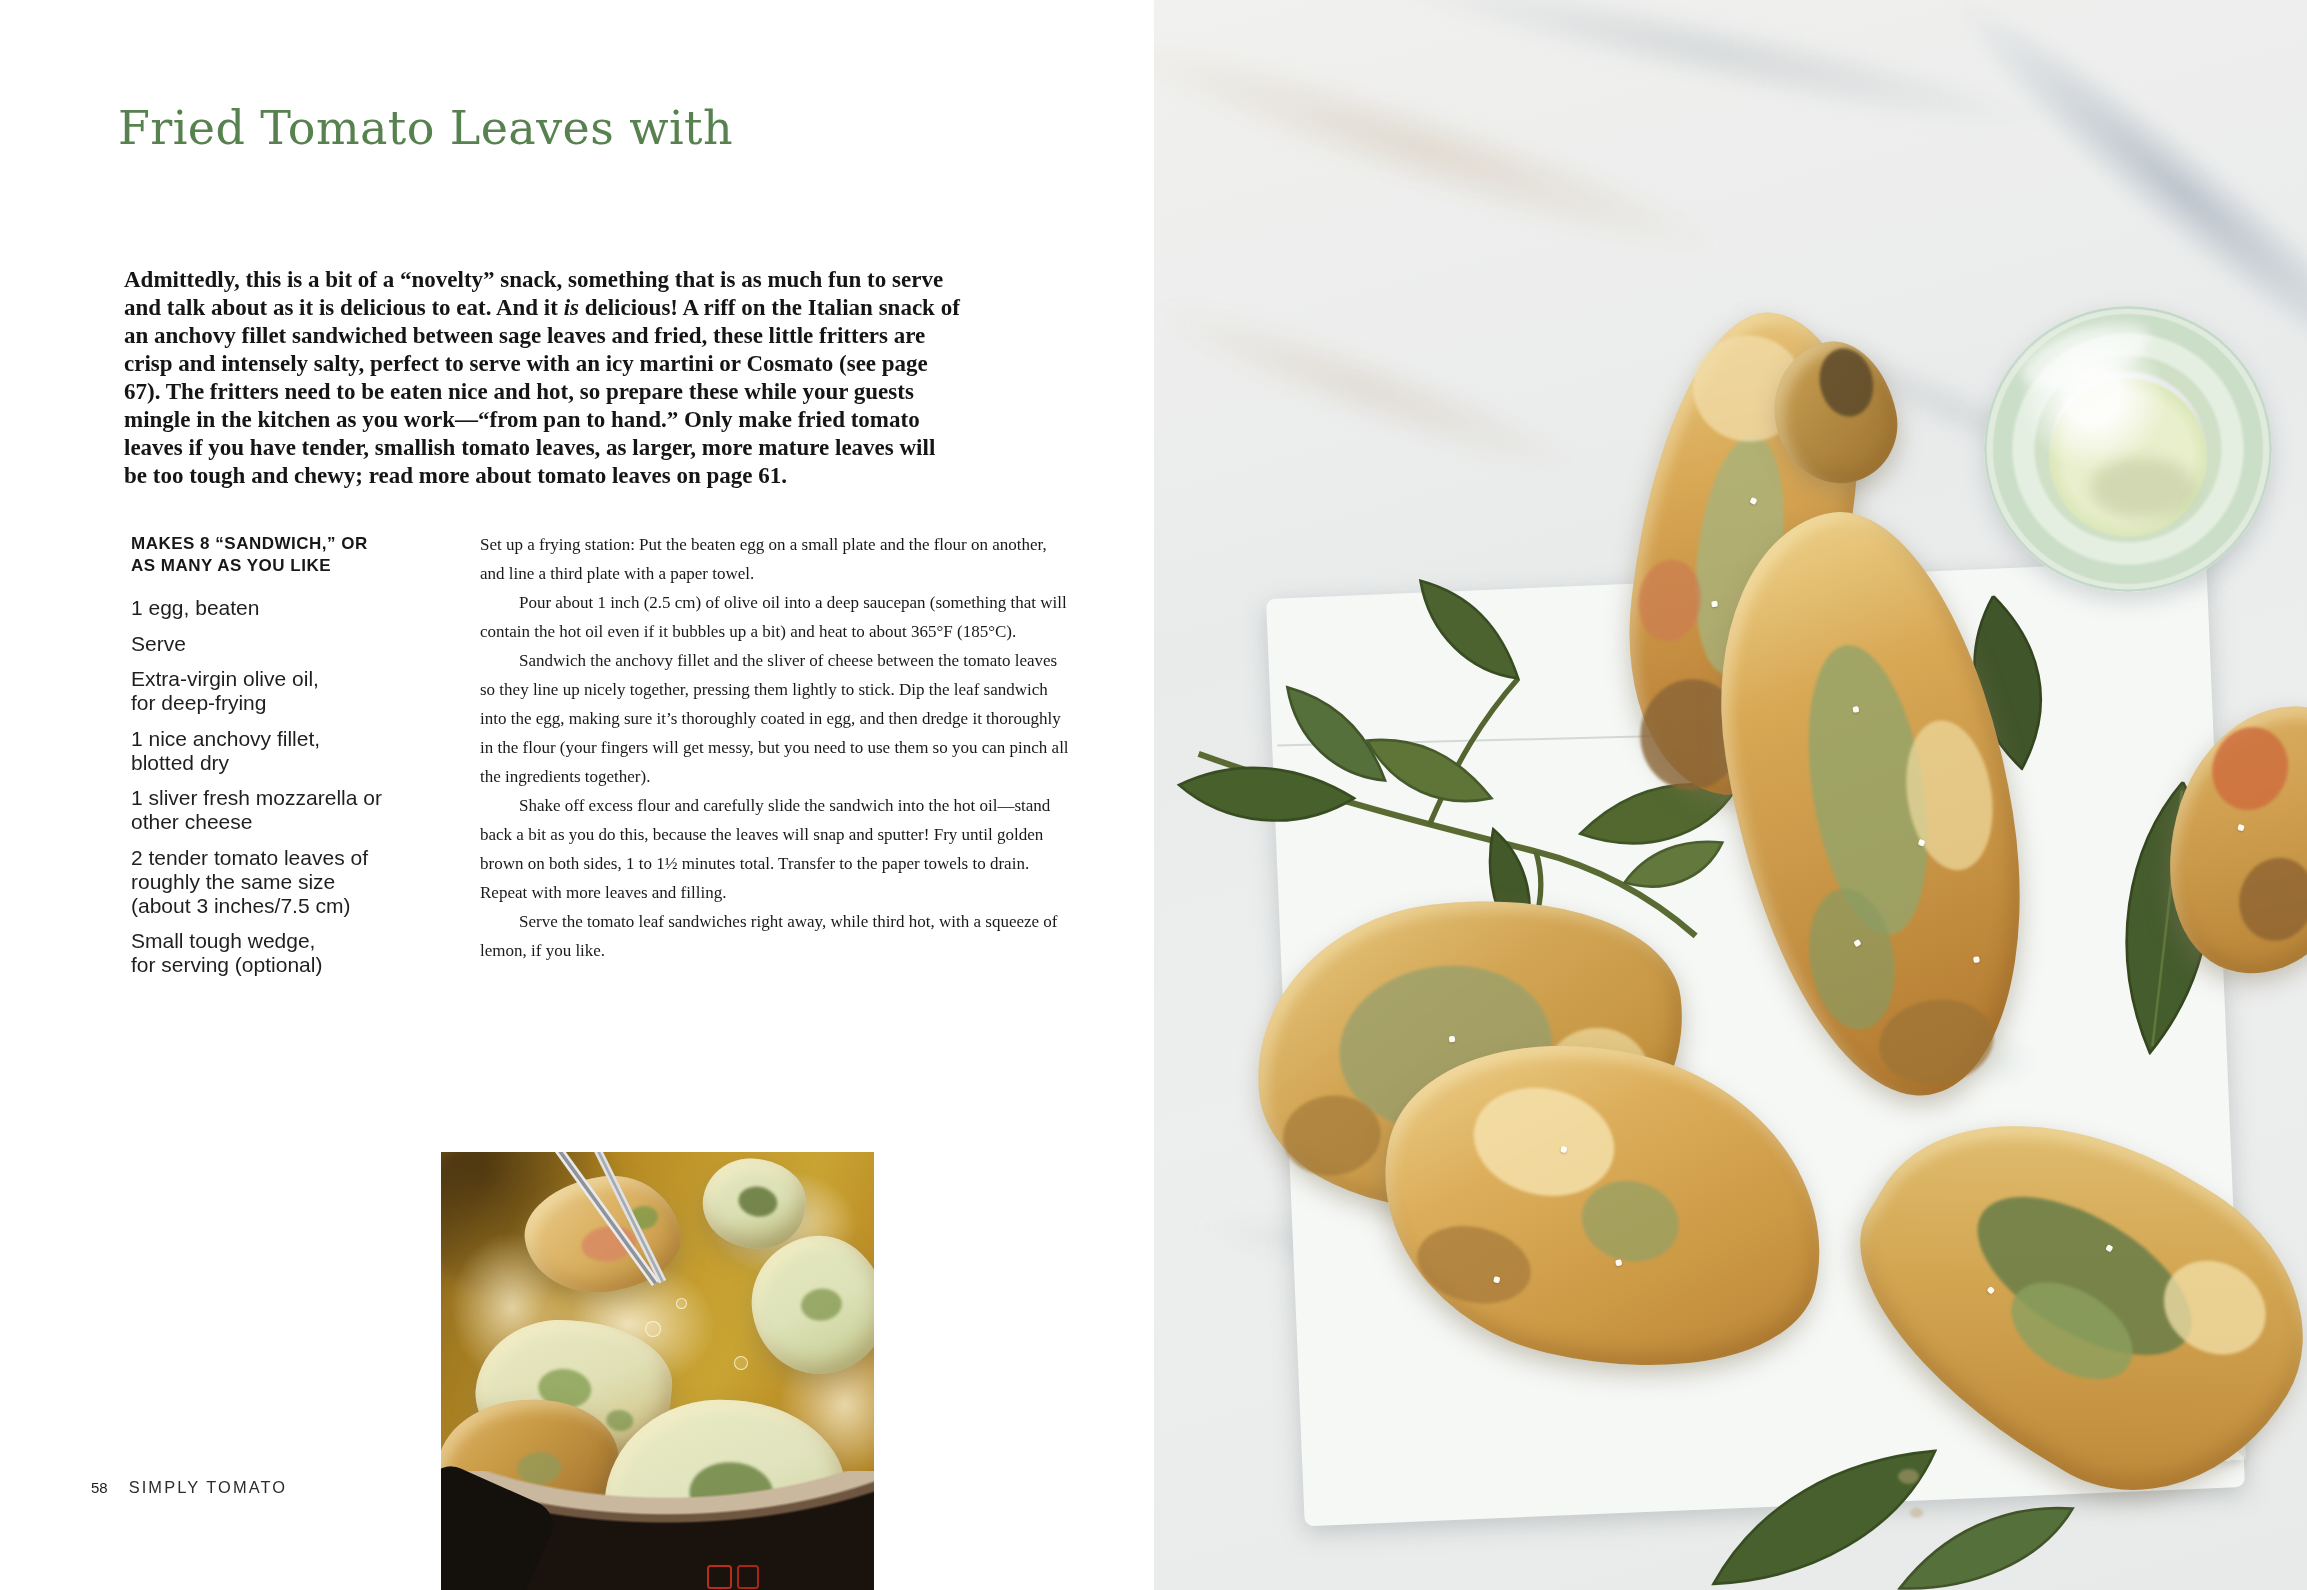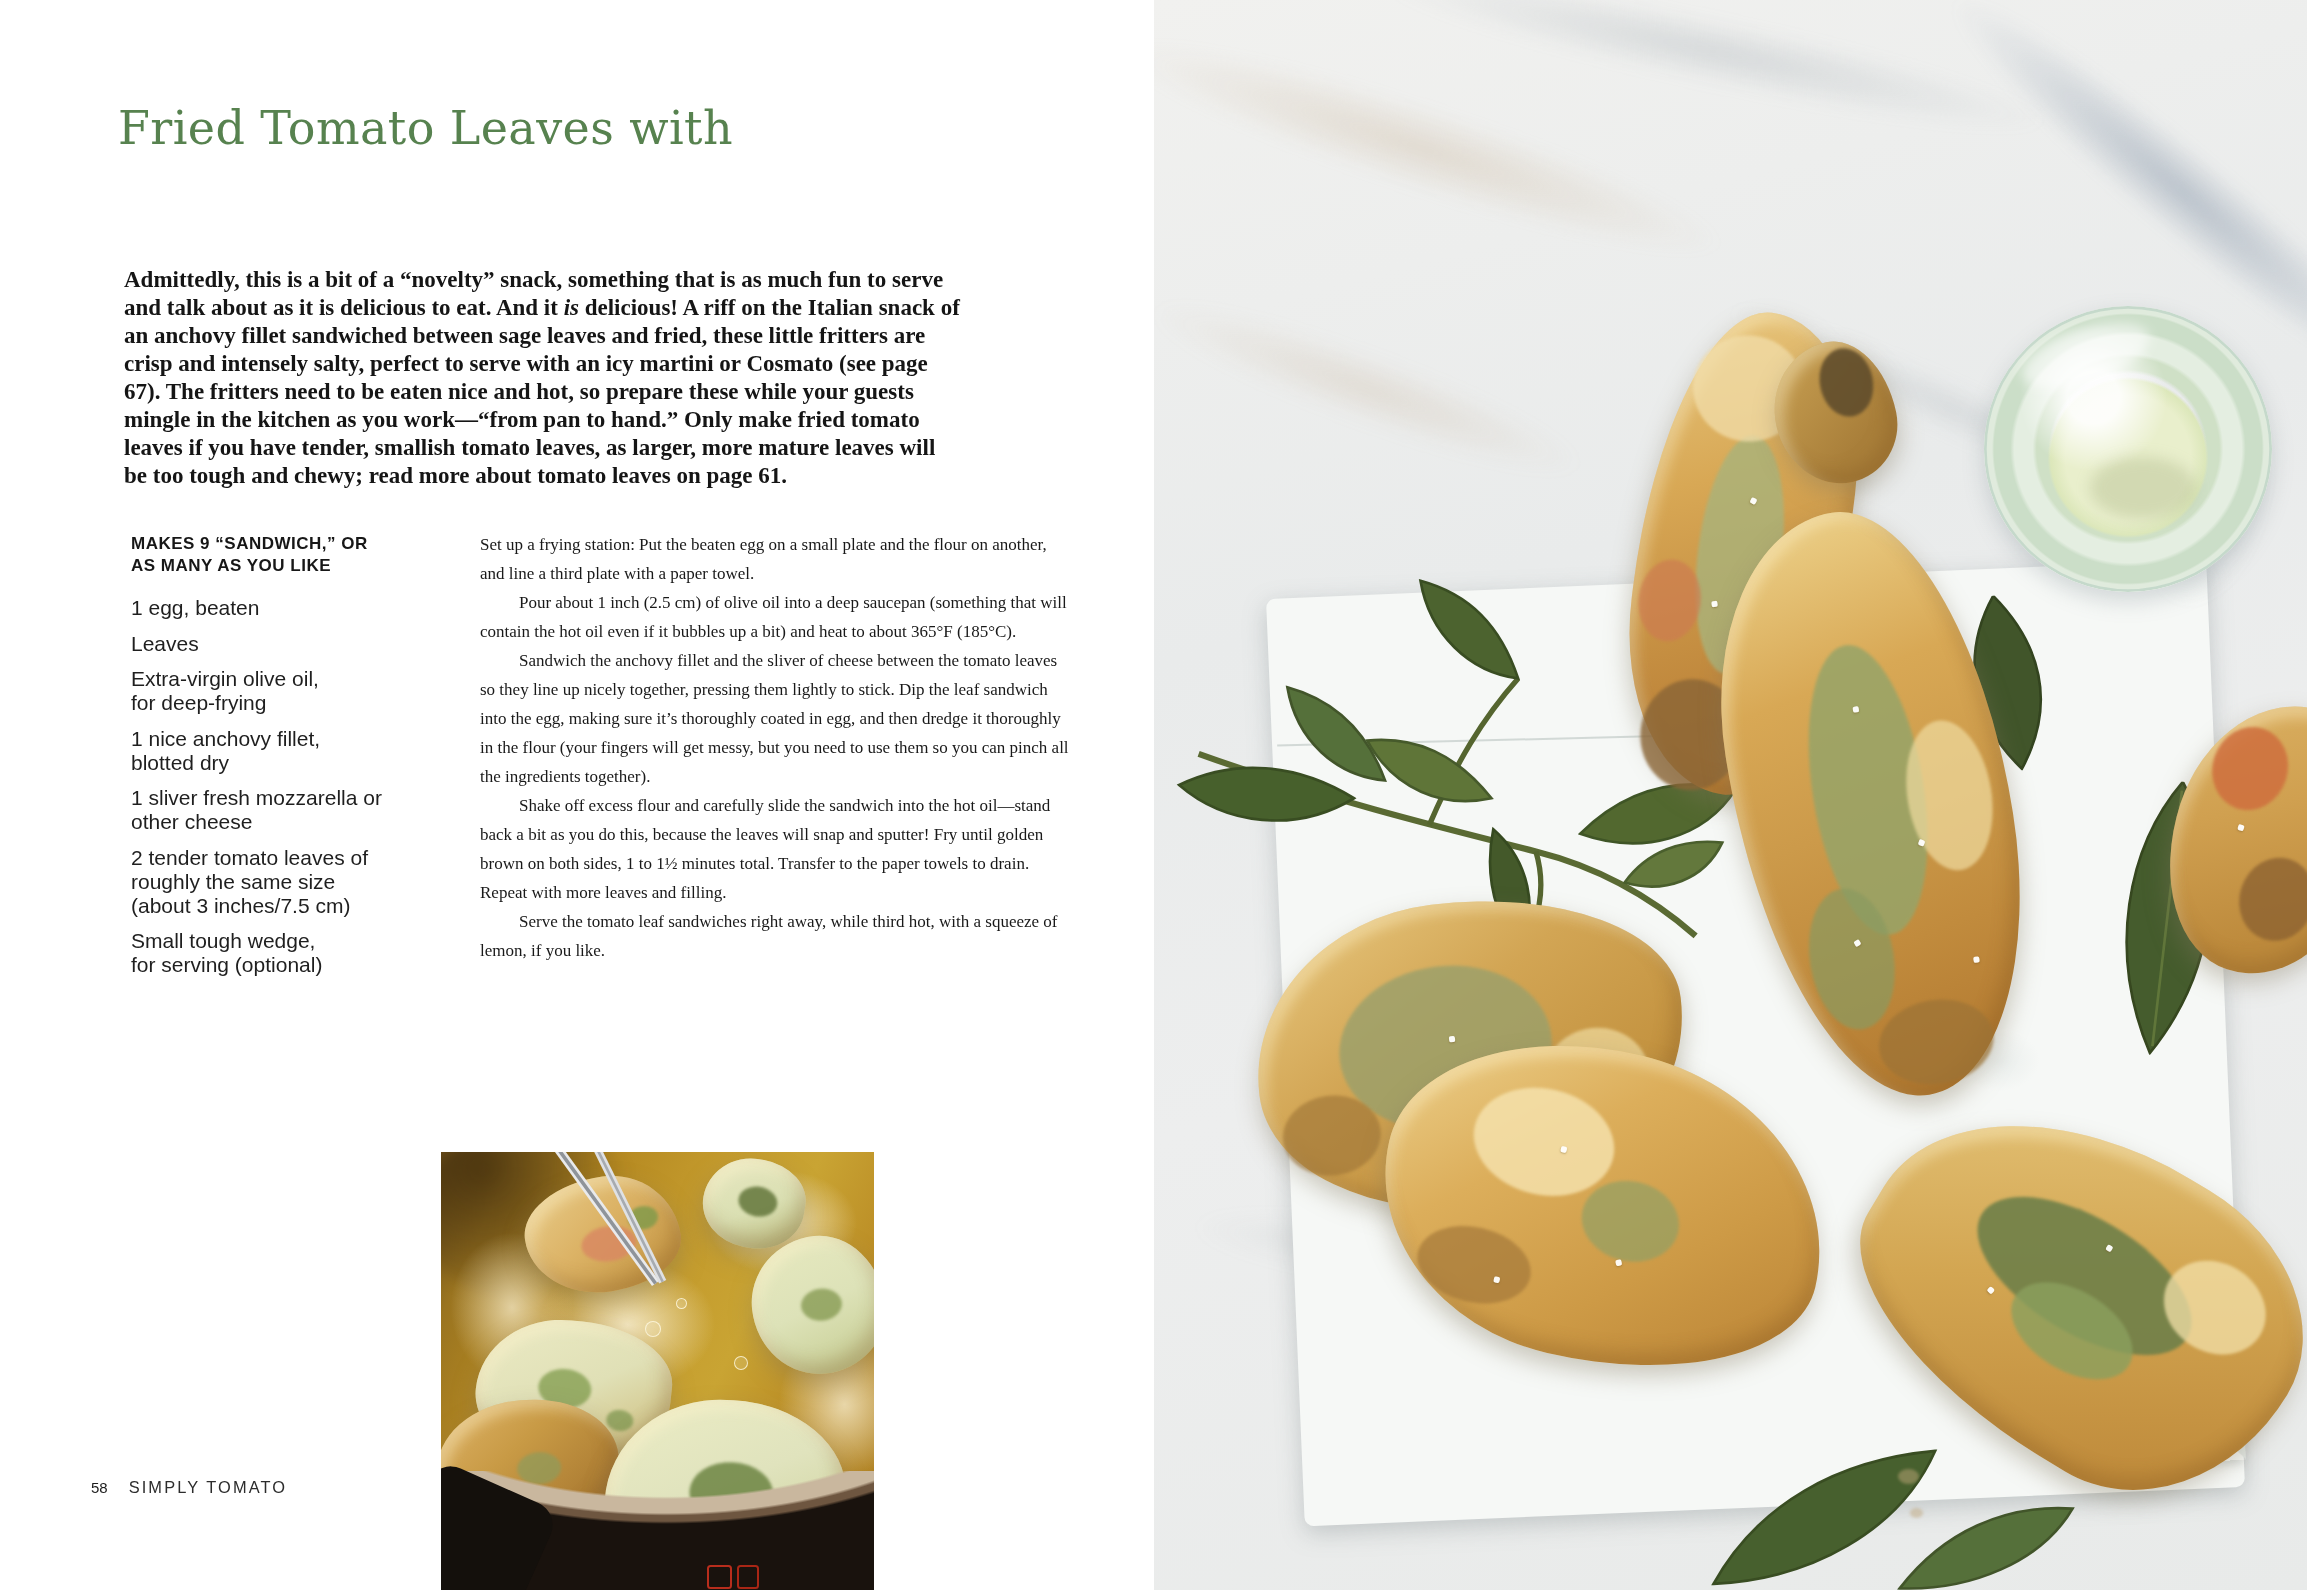--- a/index.html
+++ b/index.html
@@ -42,27 +42,27 @@
 
   <div class="abs" style="left:0;top:0;width:1154px;height:1591px;background:#fff;">
 
     <div class="title">
       <div>Fried Tomato Leaves with</div>
     </div>
 
     <p class="intro"><span>Admittedly, this is a bit of a “novelty” snack, something that is as much fun to serve and talk about as it is delicious to eat. And it </span><em>is</em><span> delicious! A riff on the Italian snack of an anchovy fillet sandwiched between sage leaves and fried, these little fritters are crisp and intensely salty, perfect to serve with an icy martini or Cosmato (see page 67). The fritters need to be eaten nice and hot, so prepare these while your guests mingle in the kitchen as you work—“from pan to hand.” Only make fried tomato leaves if you have tender, smallish tomato leaves, as larger, more mature leaves will be too tough and chewy; read more about tomato leaves on page 61.</span></p>
 
     <div class="yield">
-      <div>MAKES 9 “SANDWICH,” OR</div>
+      <div>MAKES 8 “SANDWICH,” OR</div>
       <div>AS MANY AS YOU LIKE</div>
     </div>
 
     <div class="ingredients">
       <p class="item">1 egg, beaten</p>
-      <p class="item">Leaves</p>
+      <p class="item">Serve</p>
       <p class="item">Extra-virgin olive oil,
 for deep-frying</p>
       <p class="item">1 nice anchovy fillet,
 blotted dry</p>
       <p class="item">1 sliver fresh mozzarella or
 other cheese</p>
       <p class="item">2 tender tomato leaves of
 roughly the same size
 (about 3 inches/7.5 cm)</p>
       <p class="item">Small tough wedge,

